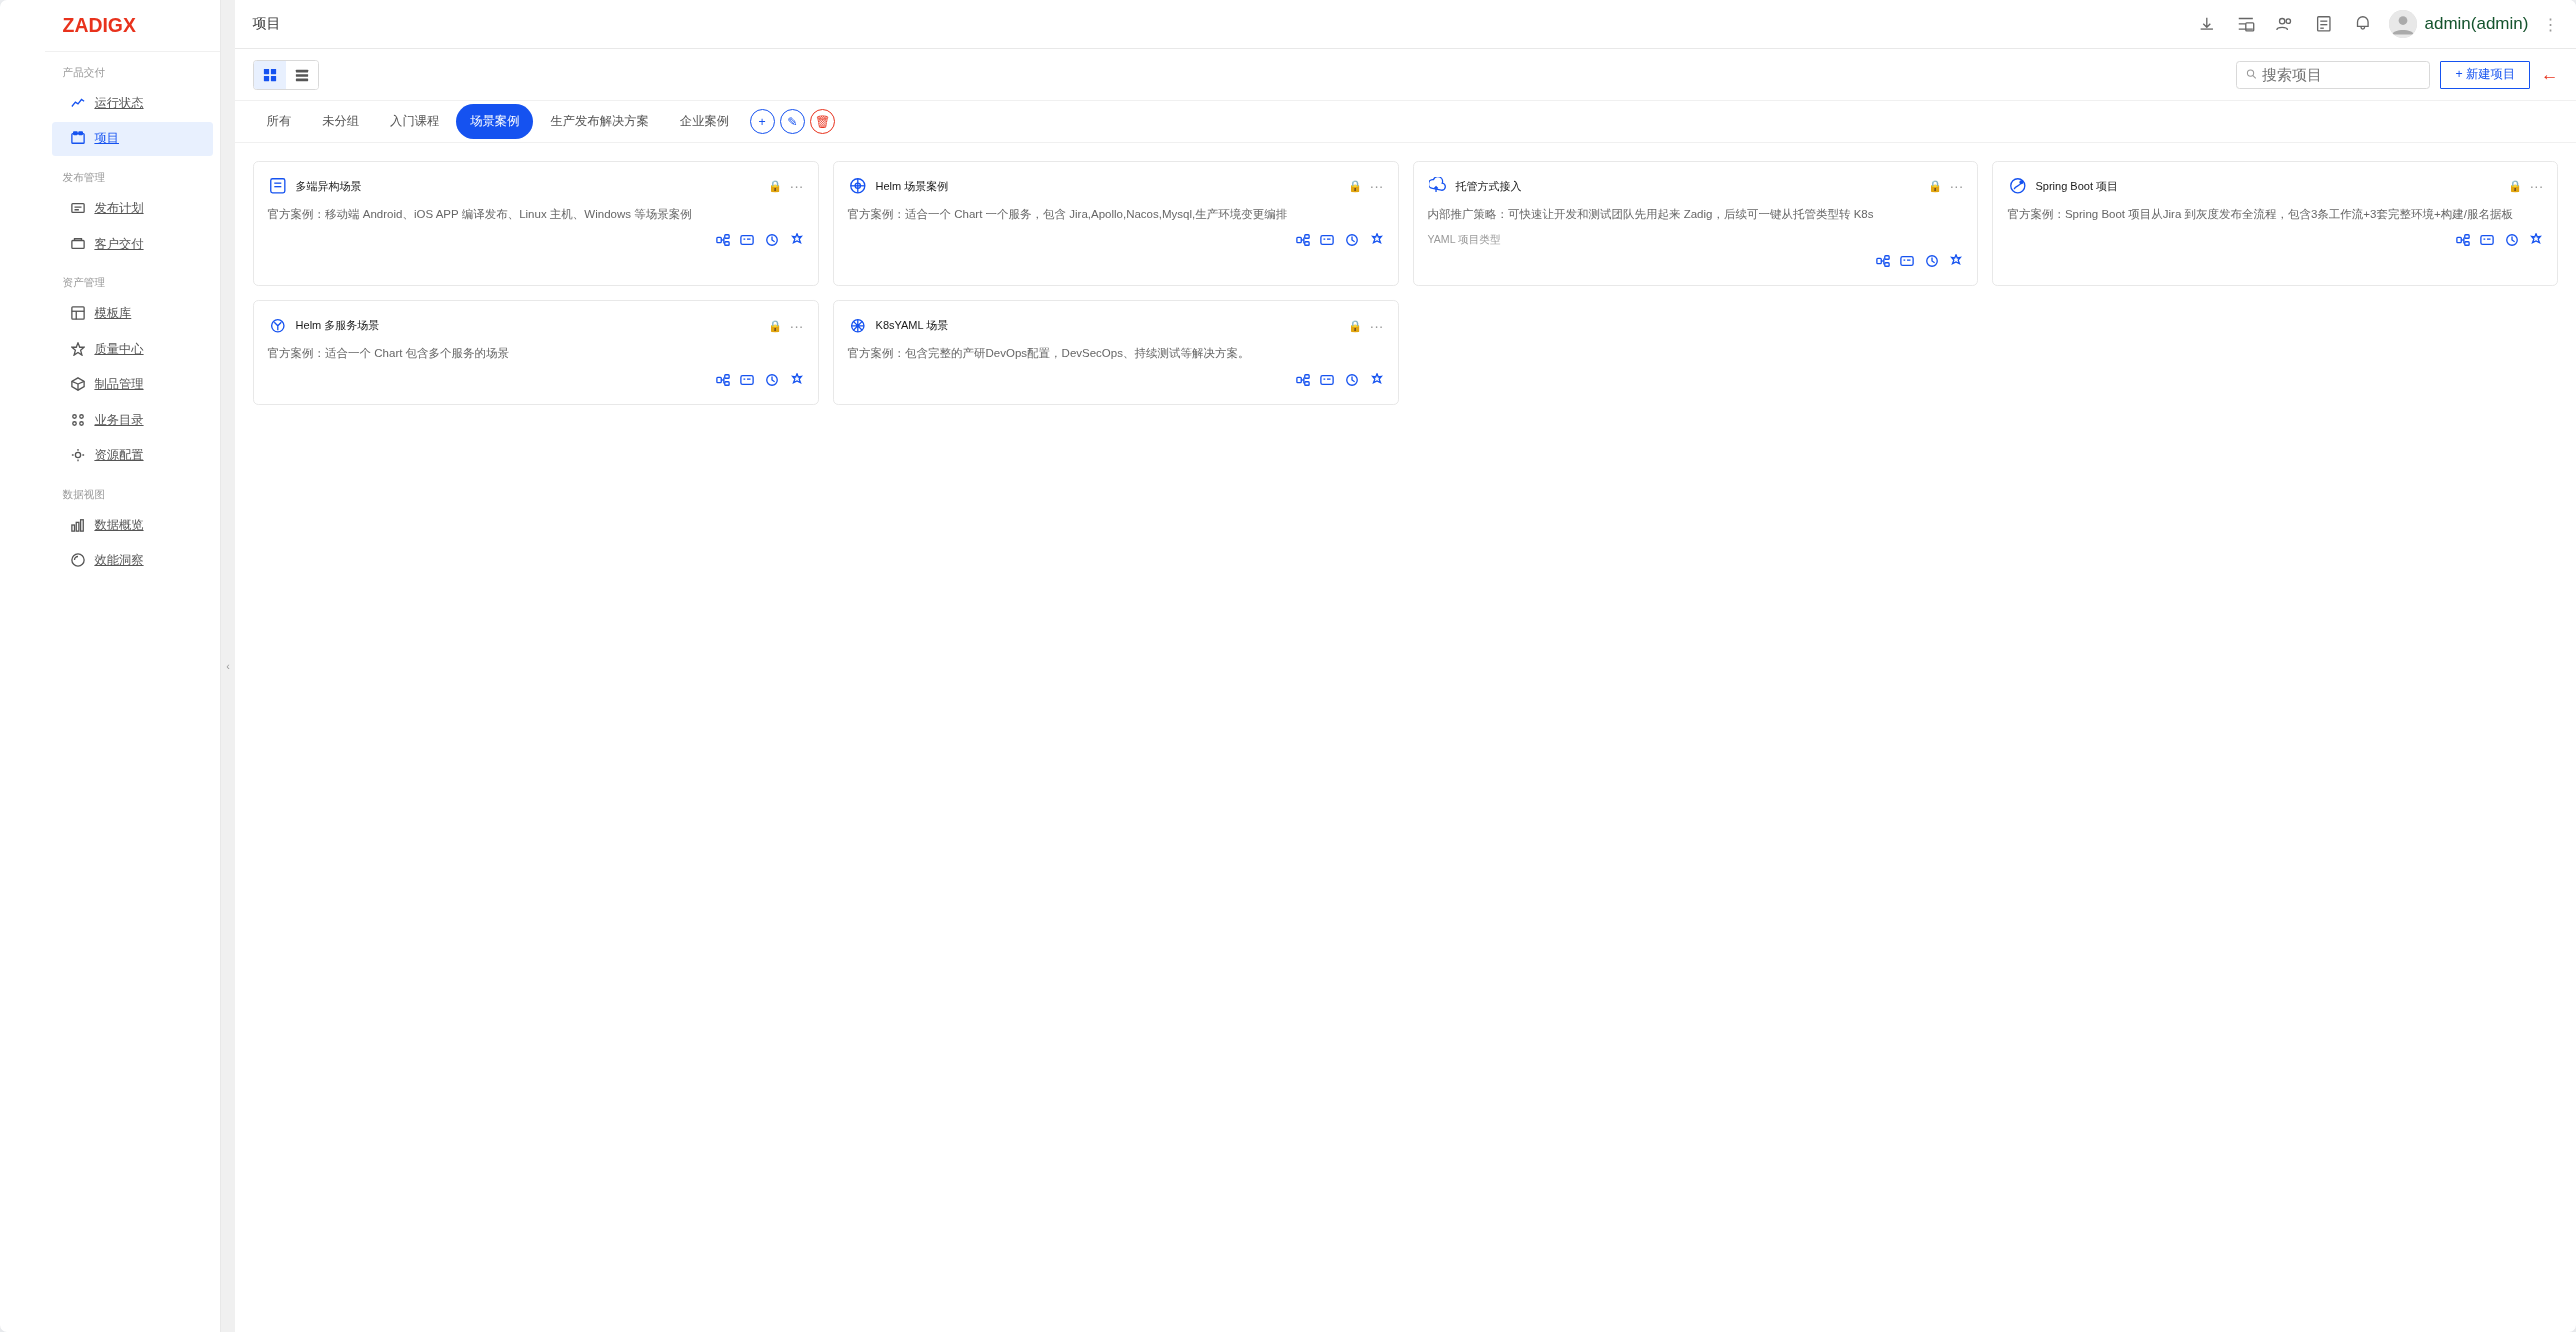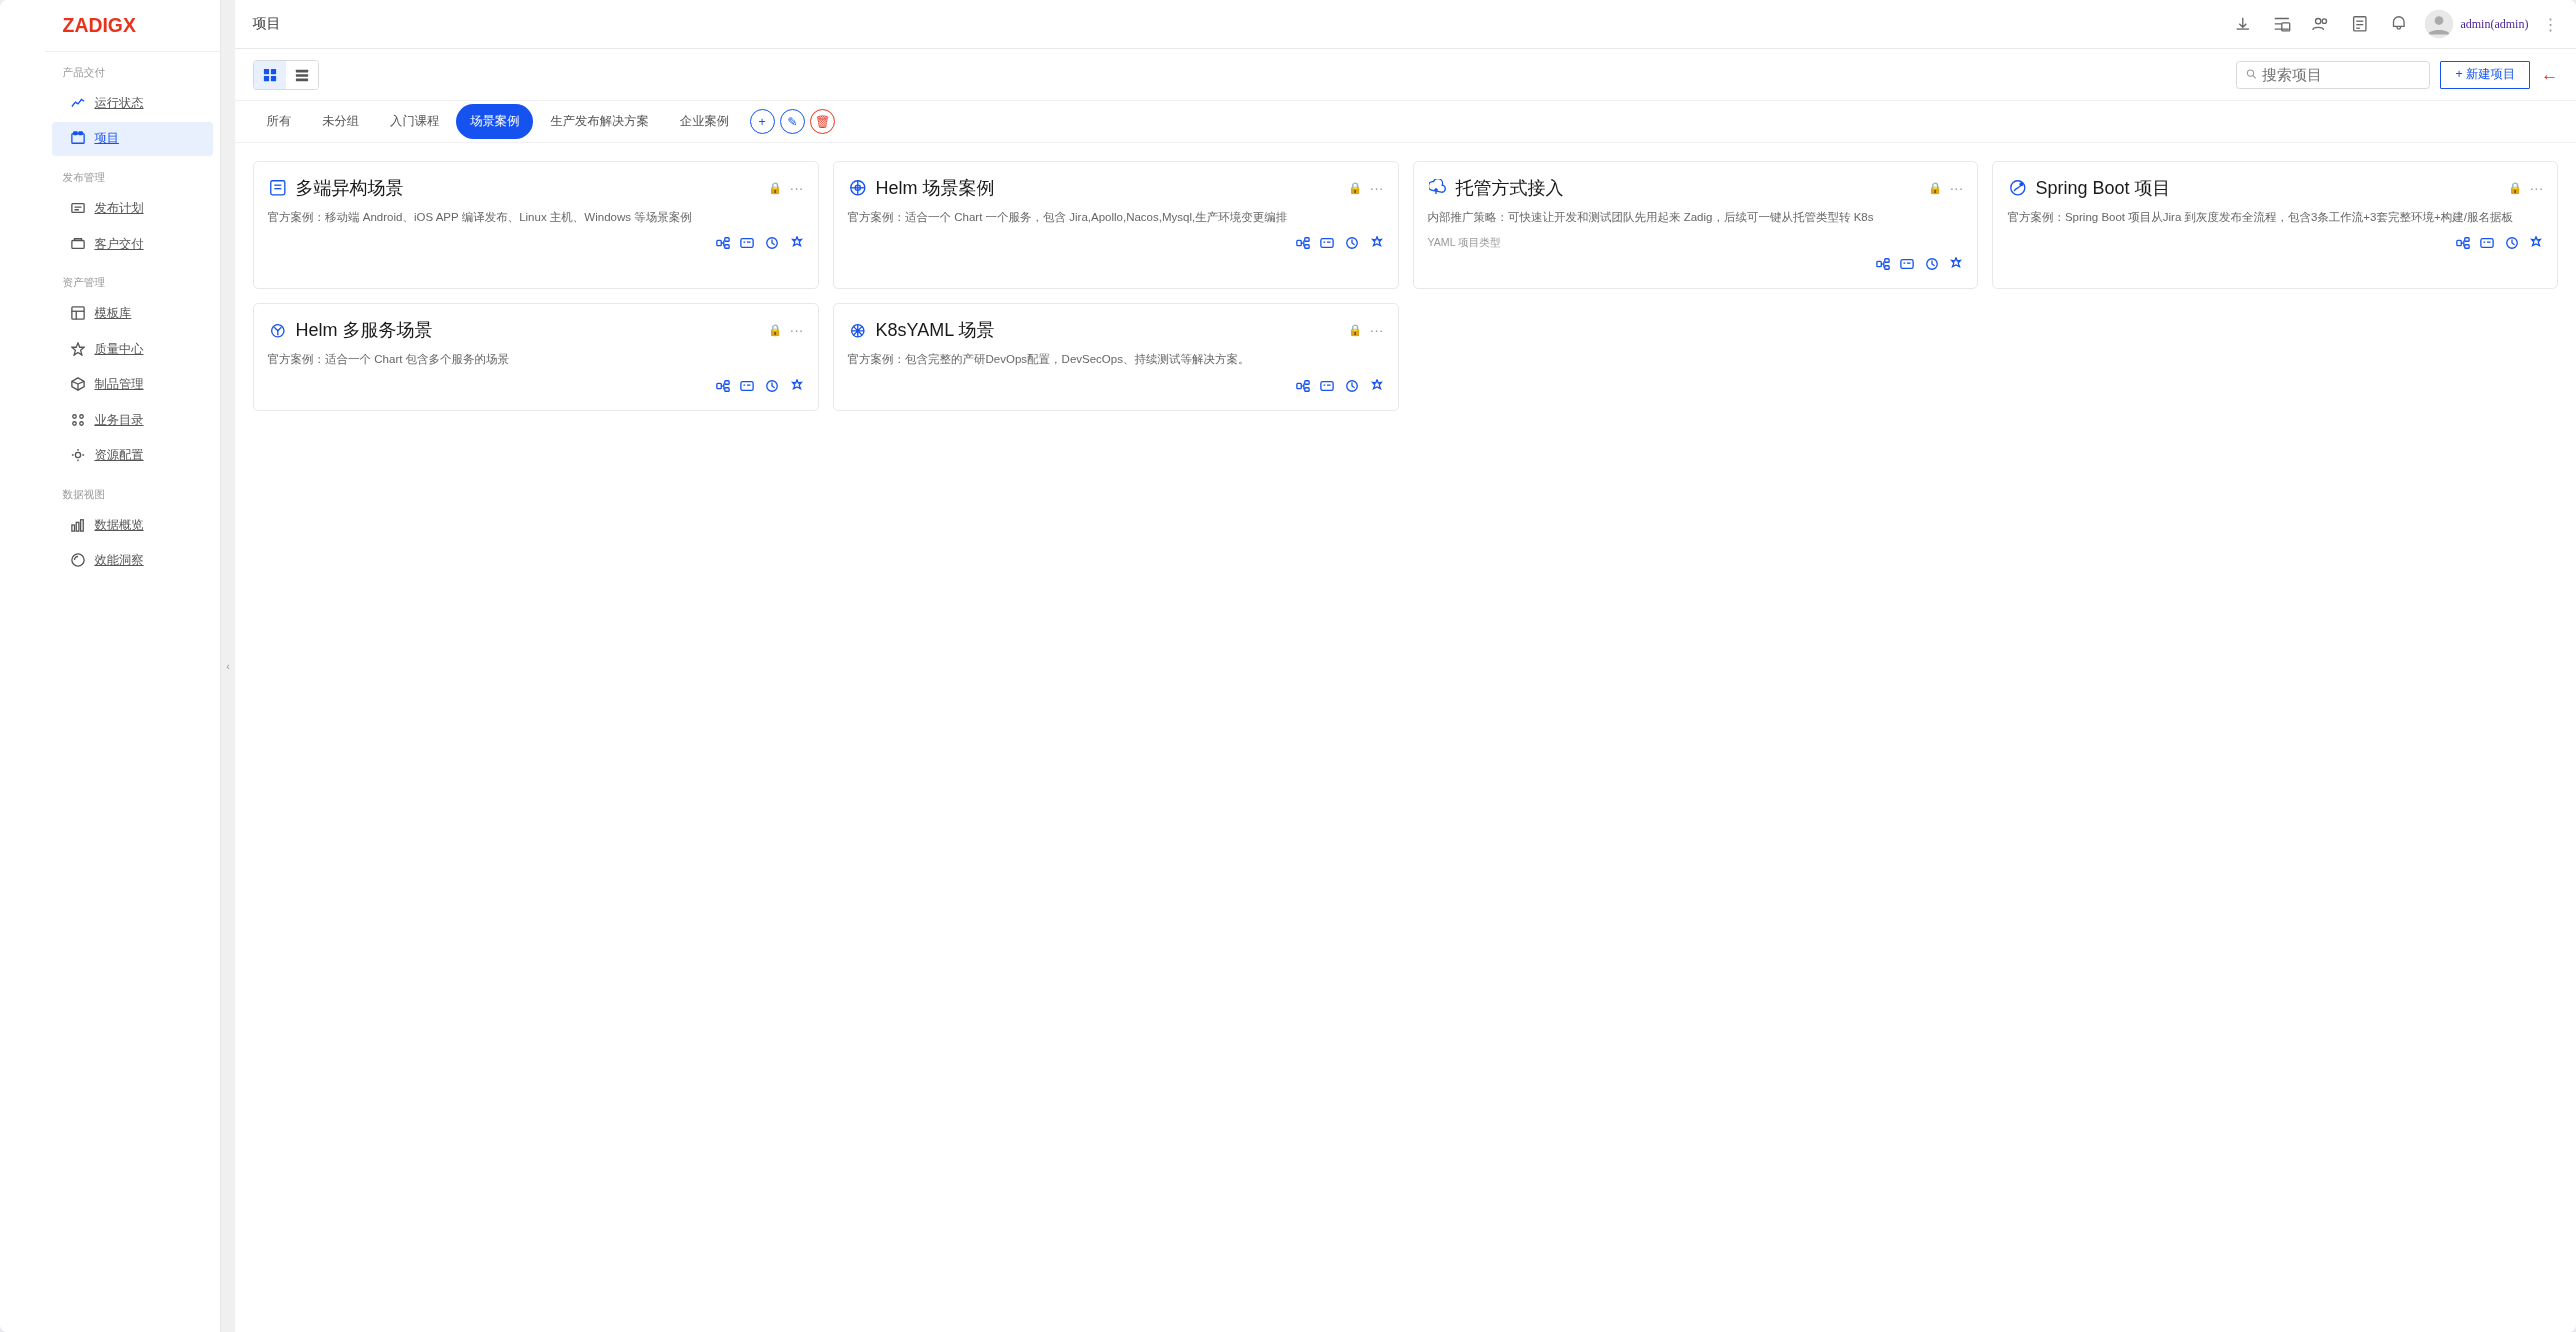--- a/index.html
+++ b/index.html
@@ -25,21 +25,21 @@
     
     .main { flex: 1; display: flex; flex-direction: column; overflow: hidden; }
 
     
     .header { height: 49px; background: #fff; border-bottom: 0.9px solid #e8e8e8; display: flex; align-items: center; padding: 0 17.6px; gap: 10.6px; }
     .header-title { font-size: 14px; font-weight: 500; color: #333; flex: 1; }
     .header-actions { display: flex; align-items: center; gap: 14px; }
     .header-icon { width: 25px; height: 25px; display: flex; align-items: center; justify-content: center; cursor: pointer; color: #666; }
     .header-user { display: flex; align-items: center; gap: 7px; cursor: pointer; }
     .user-avatar { width: 28px; height: 28px; border-radius: 50%; background: #ddd; display: flex; align-items: center; justify-content: center; overflow: hidden; }
-    .user-name { font-size: 12px; color: #4c1d95; font-family: Liberation Serif, serif; }
+    .user-name { font-size: 17px; color: #14532d; }
     .header-more { color: #999; cursor: pointer; font-size: 16px; }
 
     
     .toolbar { padding: 10.6px 17.6px; background: #fff; border-bottom: 0.9px solid #f0f0f0; display: flex; align-items: center; gap: 10.6px; }
     .view-toggle { display: flex; border: 0.9px solid #d9d9d9; border-radius: 3.5px; overflow: hidden; }
     .view-btn { width: 32px; height: 28px; display: flex; align-items: center; justify-content: center; cursor: pointer; background: #fff; color: #555; border: none; }
     .view-btn.active { background: #e8f0fe; color: #1552f0; }
     .toolbar-spacer { flex: 1; }
     .search-box { display: flex; align-items: center; border: 0.9px solid #d9d9d9; border-radius: 3.5px; padding: 0 8.8px; height: 28px; gap: 5.3px; width: 194px; }
     .search-box input { border: none; outline: none; font-size: 15px; color: #666; width: 100%; background: transparent; }
@@ -55,21 +55,21 @@
     .tab-action-add { border-color: #1552f0; color: #1552f0; }
     .tab-action-edit { border-color: #1552f0; color: #1552f0; }
     .tab-action-delete { border-color: #e8321c; color: #e8321c; }
 
     
     .project-grid { flex: 1; overflow-y: auto; padding: 17.6px; display: grid; grid-template-columns: repeat(4, 1fr); gap: 14px; align-content: start; }
 
     .project-card { background: #fff; border: 0.9px solid #e8e8e8; border-radius: 5.3px; padding: 14px; cursor: pointer; }
     .card-header { display: flex; align-items: center; gap: 7px; margin-bottom: 8.8px; }
     .card-icon { width: 21px; height: 21px; display: flex; align-items: center; justify-content: center; color: #1552f0; flex-shrink: 0; }
-    .card-title { font-size: 18px; font-weight: 500; color: #1a1a1a; flex: 1; }
+    .card-title { font-size: 11px; font-weight: 500; color: #1a1a1a; flex: 1; }
     .card-lock { color: #999; font-size: 11.5px; }
     .card-more { color: #999; cursor: pointer; font-size: 14px; margin-left: auto; }
     .card-desc { font-size: 11.5px; color: #666; line-height: 1.5; margin-bottom: 10.6px; }
     .card-tag { font-size: 10.6px; color: #999; margin-bottom: 7px; }
     .card-actions { display: flex; align-items: center; gap: 10.6px; justify-content: flex-end; }
     .card-action-icon { color: #1552f0; cursor: pointer; font-size: 14px; }
   </style>
 </head>
 <body>
 

